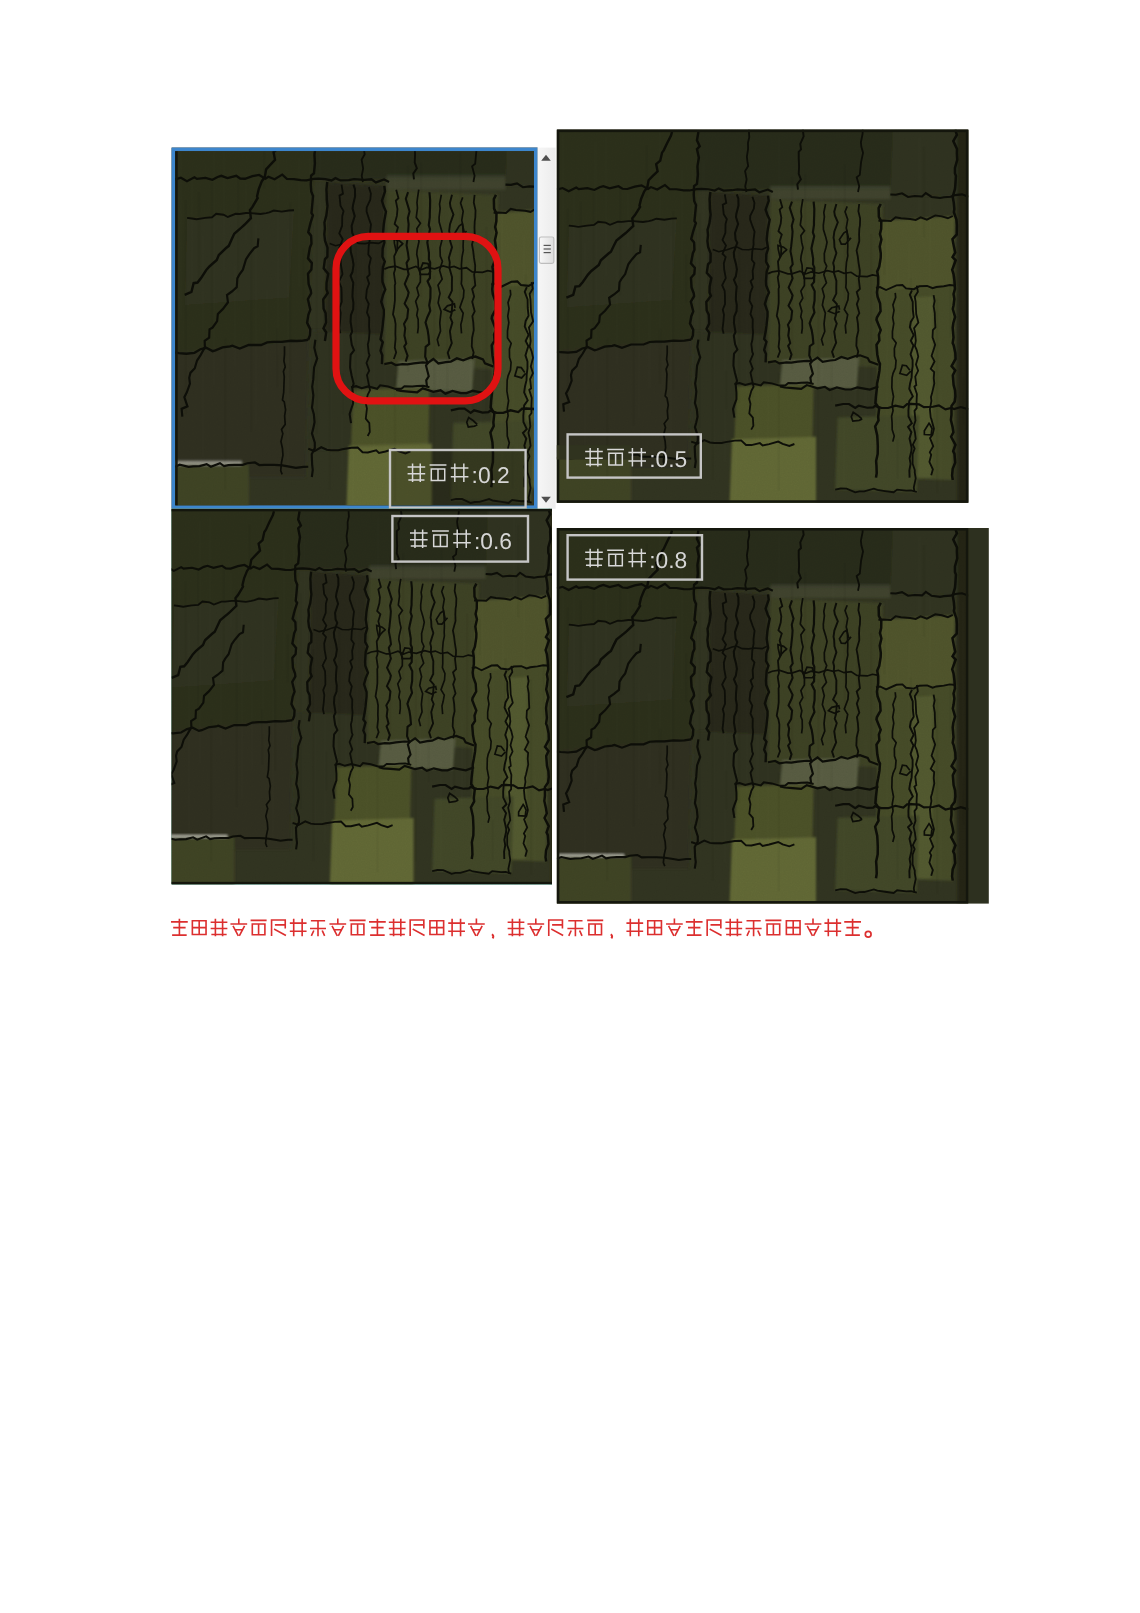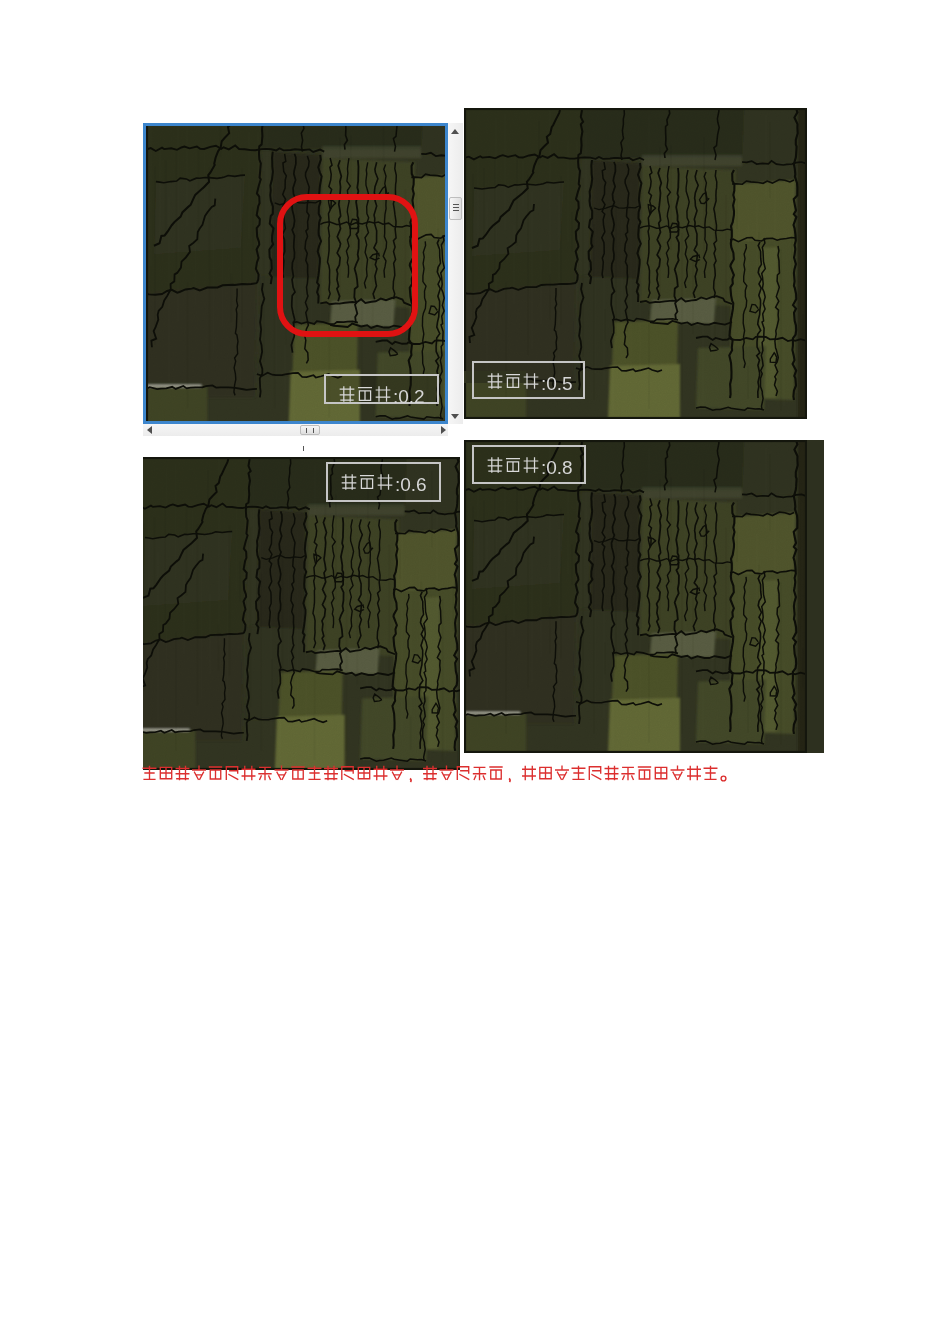--- a/index.html
+++ b/index.html
@@ -164,21 +164,21 @@
             <path d="M295.0,201.3L291.6,204.8L285.9,203.2L286.4,201.6L288.0,196.4L291.3,196.8L294.2,200.6" fill="none" stroke="#0d0e08" stroke-width="1.4"></path>
             <path d="M312.5,250.1L312.0,254.4L306.3,254.1L306.3,251.0L310.2,244.8L311.2,246.2L313.1,250.1" fill="none" stroke="#0d0e08" stroke-width="1.4"></path>
             <path d="M254.5,241.1L252.0,242.3L246.7,243.0L245.4,239.3L247.0,235.6L251.0,238.2L254.2,241.1" fill="none" stroke="#0d0e08" stroke-width="1.4"></path>
             <path d="M245.2,90.2L240.4,95.5L237.1,95.4L235.5,91.7L239.1,86.2L241.7,84.6L243.2,91.0" fill="none" stroke="#0d0e08" stroke-width="1.4"></path>
             <rect x="1" y="1" width="341" height="309" fill="none" stroke="#14160d" stroke-width="2.2"></rect>
           </g>
         </svg>
 
     <div class="abs" style="left:131px;top:68px;width:141px;height:143px;border:6px solid #e01212;border-radius:30px;box-sizing:border-box;"></div>
 
-    <div class="labelbox" style="left:178px;top:248px;width:115px;height:30px;background:rgba(22,24,14,0.30);">
+    <div class="labelbox" style="left:178px;top:248px;width:115px;height:50px;background:rgba(22,24,14,0.30);">
           <svg width="115" height="38" viewBox="0 0 115 38" style="position:absolute;left:0;top:0">
             <g transform="translate(13.0,10) scale(16)">
               <path d="M.08,.2H.92M.08,.55H.92M.12,.88H.88M.3,.06V.94M.7,.06V.94" fill="none" stroke="#d8d8d8" stroke-width="0.078" stroke-linecap="square"></path>
             </g>
             <g transform="translate(31.0,10) scale(16)">
               <path d="M.1,.1H.9M.2,.3H.8M.15,.3V.9M.85,.3V.9M.15,.9H.85M.5,.3V.9" fill="none" stroke="#d8d8d8" stroke-width="0.078" stroke-linecap="square"></path>
             </g>
             <g transform="translate(49.0,10) scale(16)">
               <path d="M.08,.25H.92M.25,.06V.94M.72,.06V.94M.08,.7H.92" fill="none" stroke="#d8d8d8" stroke-width="0.078" stroke-linecap="square"></path>
             </g>
@@ -385,21 +385,21 @@
           <g transform="translate(49.0,10) scale(16)">
             <path d="M.08,.25H.92M.25,.06V.94M.72,.06V.94M.08,.7H.92" fill="none" stroke="#d8d8d8" stroke-width="0.078" stroke-linecap="square"></path>
           </g>
           <g opacity="0.99">
             <text x="67" y="26.5" font-family="Liberation Sans, sans-serif" font-size="19" fill="#d8d8d8">:0.5</text>
           </g>
         </svg>
       </div>
 </div>
 
-<div class="abs" style="left:143px;top:457px;width:317px;height:313px;background:#5eead4;">
+<div class="abs" style="left:143px;top:424px;width:317px;height:313px;background:#5eead4;">
   <svg width="317" height="313" viewBox="8 0 327 311" preserveAspectRatio="none" style="position:absolute;left:0;top:0;filter:blur(0.4px)">
         <rect width="343" height="311" fill="#343723"></rect>
         <filter id="softb">
           <feGaussianBlur stdDeviation="1.1"></feGaussianBlur>
         </filter>
         <g filter="url(#softb)">
           <rect x="0" y="0" width="343" height="50" fill="#2c2f1e"></rect>
           <polygon points="0,0 118,0 112,175 0,185" fill="#2d301f"></polygon>
           <polygon points="10,80 100,74 96,142 8,148" fill="#333621"></polygon>
           <polygon points="0,185 112,175 110,282 0,282" fill="#303321"></polygon>

